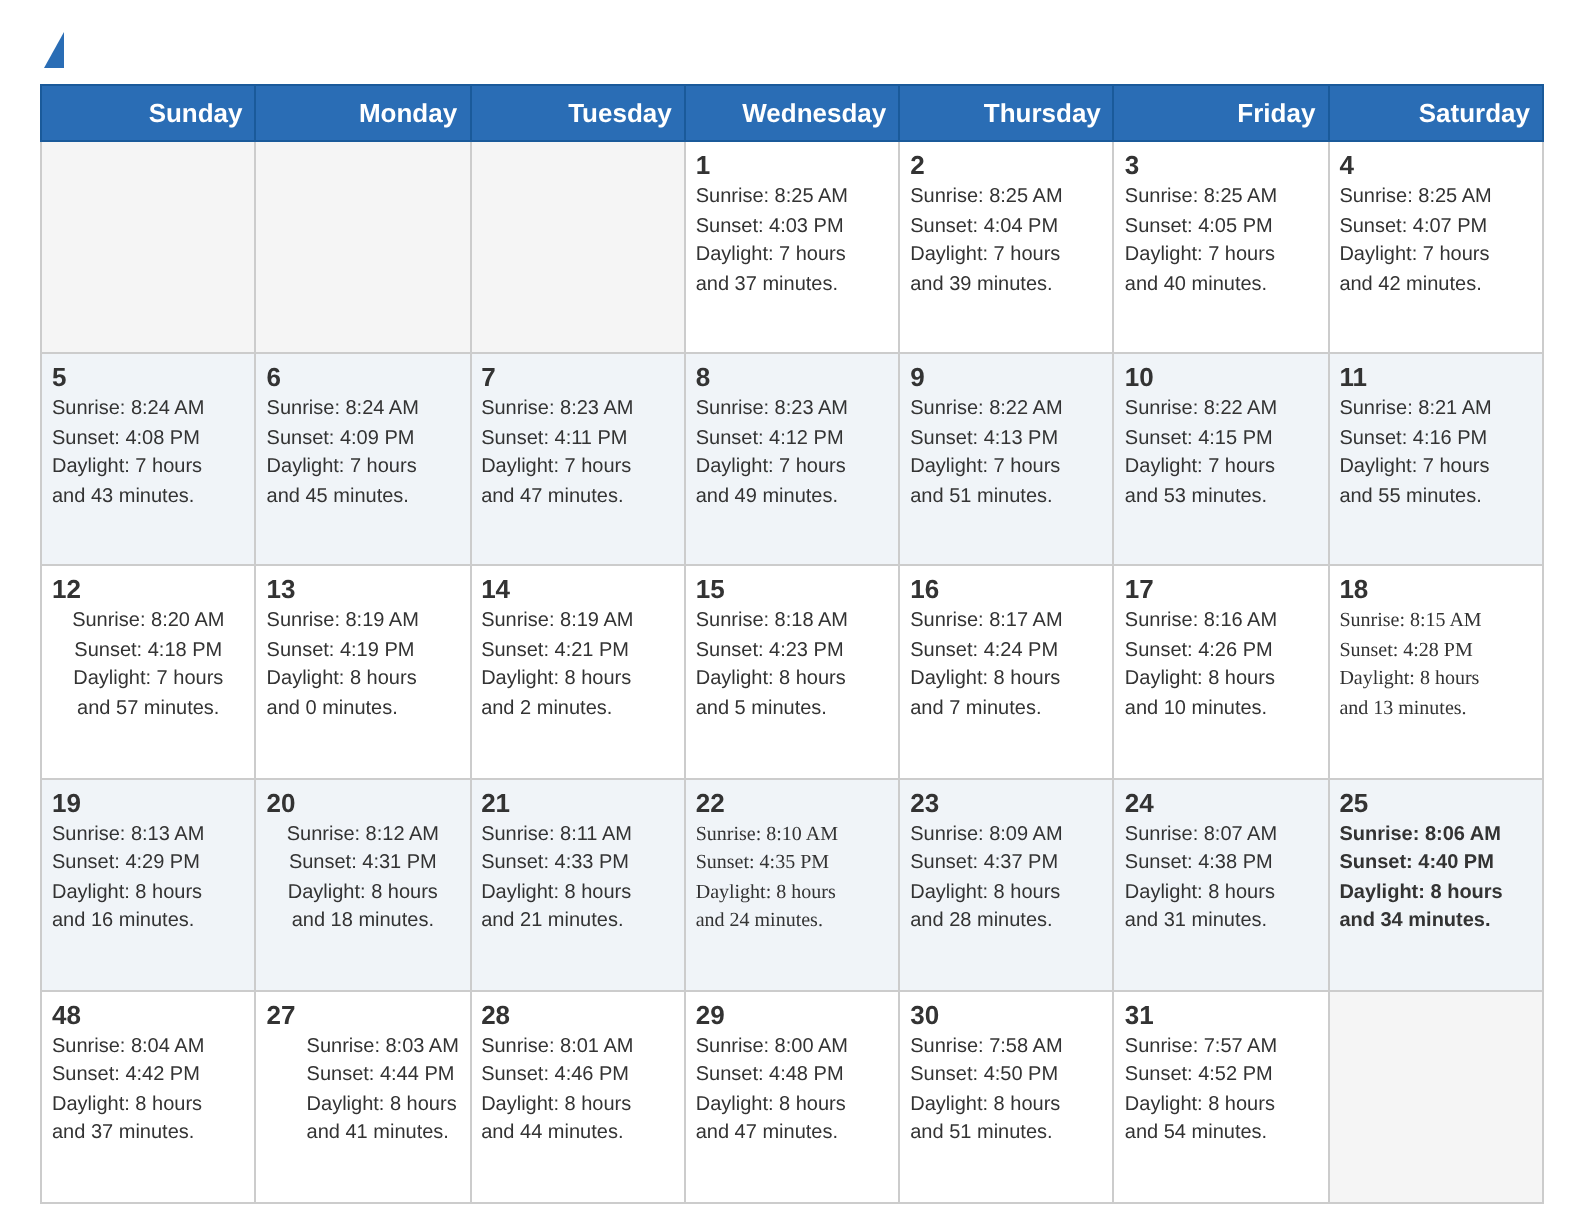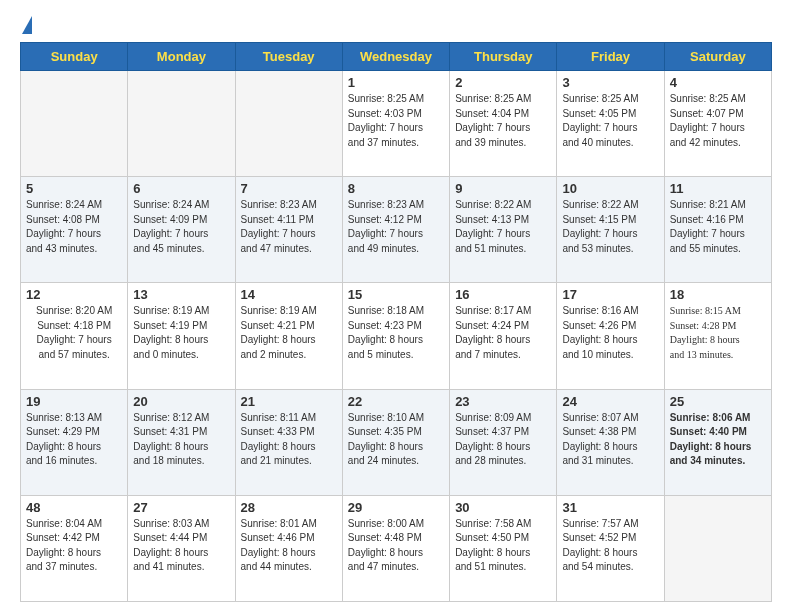--- a/index.html
+++ b/index.html
@@ -64,22 +64,22 @@
     }
     .calendar {
       flex: 1;
       border: 1px solid #ccc;
       border-collapse: collapse;
       width: 100%;
       table-layout: fixed;
     }
     .calendar th {
       background-color: #2a6db5;
-      color: #fde047;
-      text-align: center;
+      color: #ffffff;
+      text-align: right;
       padding: 6px 6px;
       font-size: 13px;
       font-weight: bold;
       border: 1px solid #1a5a9a;
     }
     .calendar td {
       border: 1px solid #ccc;
       vertical-align: top;
       padding: 4px 5px;
       font-size: 10.5px;
@@ -273,35 +273,35 @@
         <tr class="row-shaded">
           <td>
             <div class="day-number">19</div>
             <div class="day-info" style="white-space: pre-line;">Sunrise: 8:13 AM
 Sunset: 4:29 PM
 Daylight: 8 hours
 and 16 minutes.</div>
           </td>
           <td>
             <div class="day-number">20</div>
-            <div class="day-info" style="white-space: pre-line;">Sunrise: 8:12 AM
+            <div class="day-info" style="white-space: pre-line; text-align: center;">Sunrise: 8:12 AM
 Sunset: 4:31 PM
 Daylight: 8 hours
 and 18 minutes.</div>
           </td>
           <td>
             <div class="day-number">21</div>
             <div class="day-info" style="white-space: pre-line;">Sunrise: 8:11 AM
 Sunset: 4:33 PM
 Daylight: 8 hours
 and 21 minutes.</div>
           </td>
           <td>
             <div class="day-number">22</div>
-            <div class="day-info" style="white-space: pre-line;">Sunrise: 8:10 AM
+            <div class="day-info" style="white-space: pre-line; font-family: Liberation Serif, serif;">Sunrise: 8:10 AM
 Sunset: 4:35 PM
 Daylight: 8 hours
 and 24 minutes.</div>
           </td>
           <td>
             <div class="day-number">23</div>
             <div class="day-info" style="white-space: pre-line;">Sunrise: 8:09 AM
 Sunset: 4:37 PM
 Daylight: 8 hours
 and 28 minutes.</div>
@@ -324,21 +324,21 @@
         <tr>
           <td>
             <div class="day-number">48</div>
             <div class="day-info" style="white-space: pre-line;">Sunrise: 8:04 AM
 Sunset: 4:42 PM
 Daylight: 8 hours
 and 37 minutes.</div>
           </td>
           <td>
             <div class="day-number">27</div>
-            <div class="day-info" style="white-space: pre-line;">Sunrise: 8:03 AM
+            <div class="day-info" style="white-space: pre-line; margin-left: 20px;">Sunrise: 8:03 AM
 Sunset: 4:44 PM
 Daylight: 8 hours
 and 41 minutes.</div>
           </td>
           <td>
             <div class="day-number">28</div>
             <div class="day-info" style="white-space: pre-line;">Sunrise: 8:01 AM
 Sunset: 4:46 PM
 Daylight: 8 hours
 and 44 minutes.</div>

